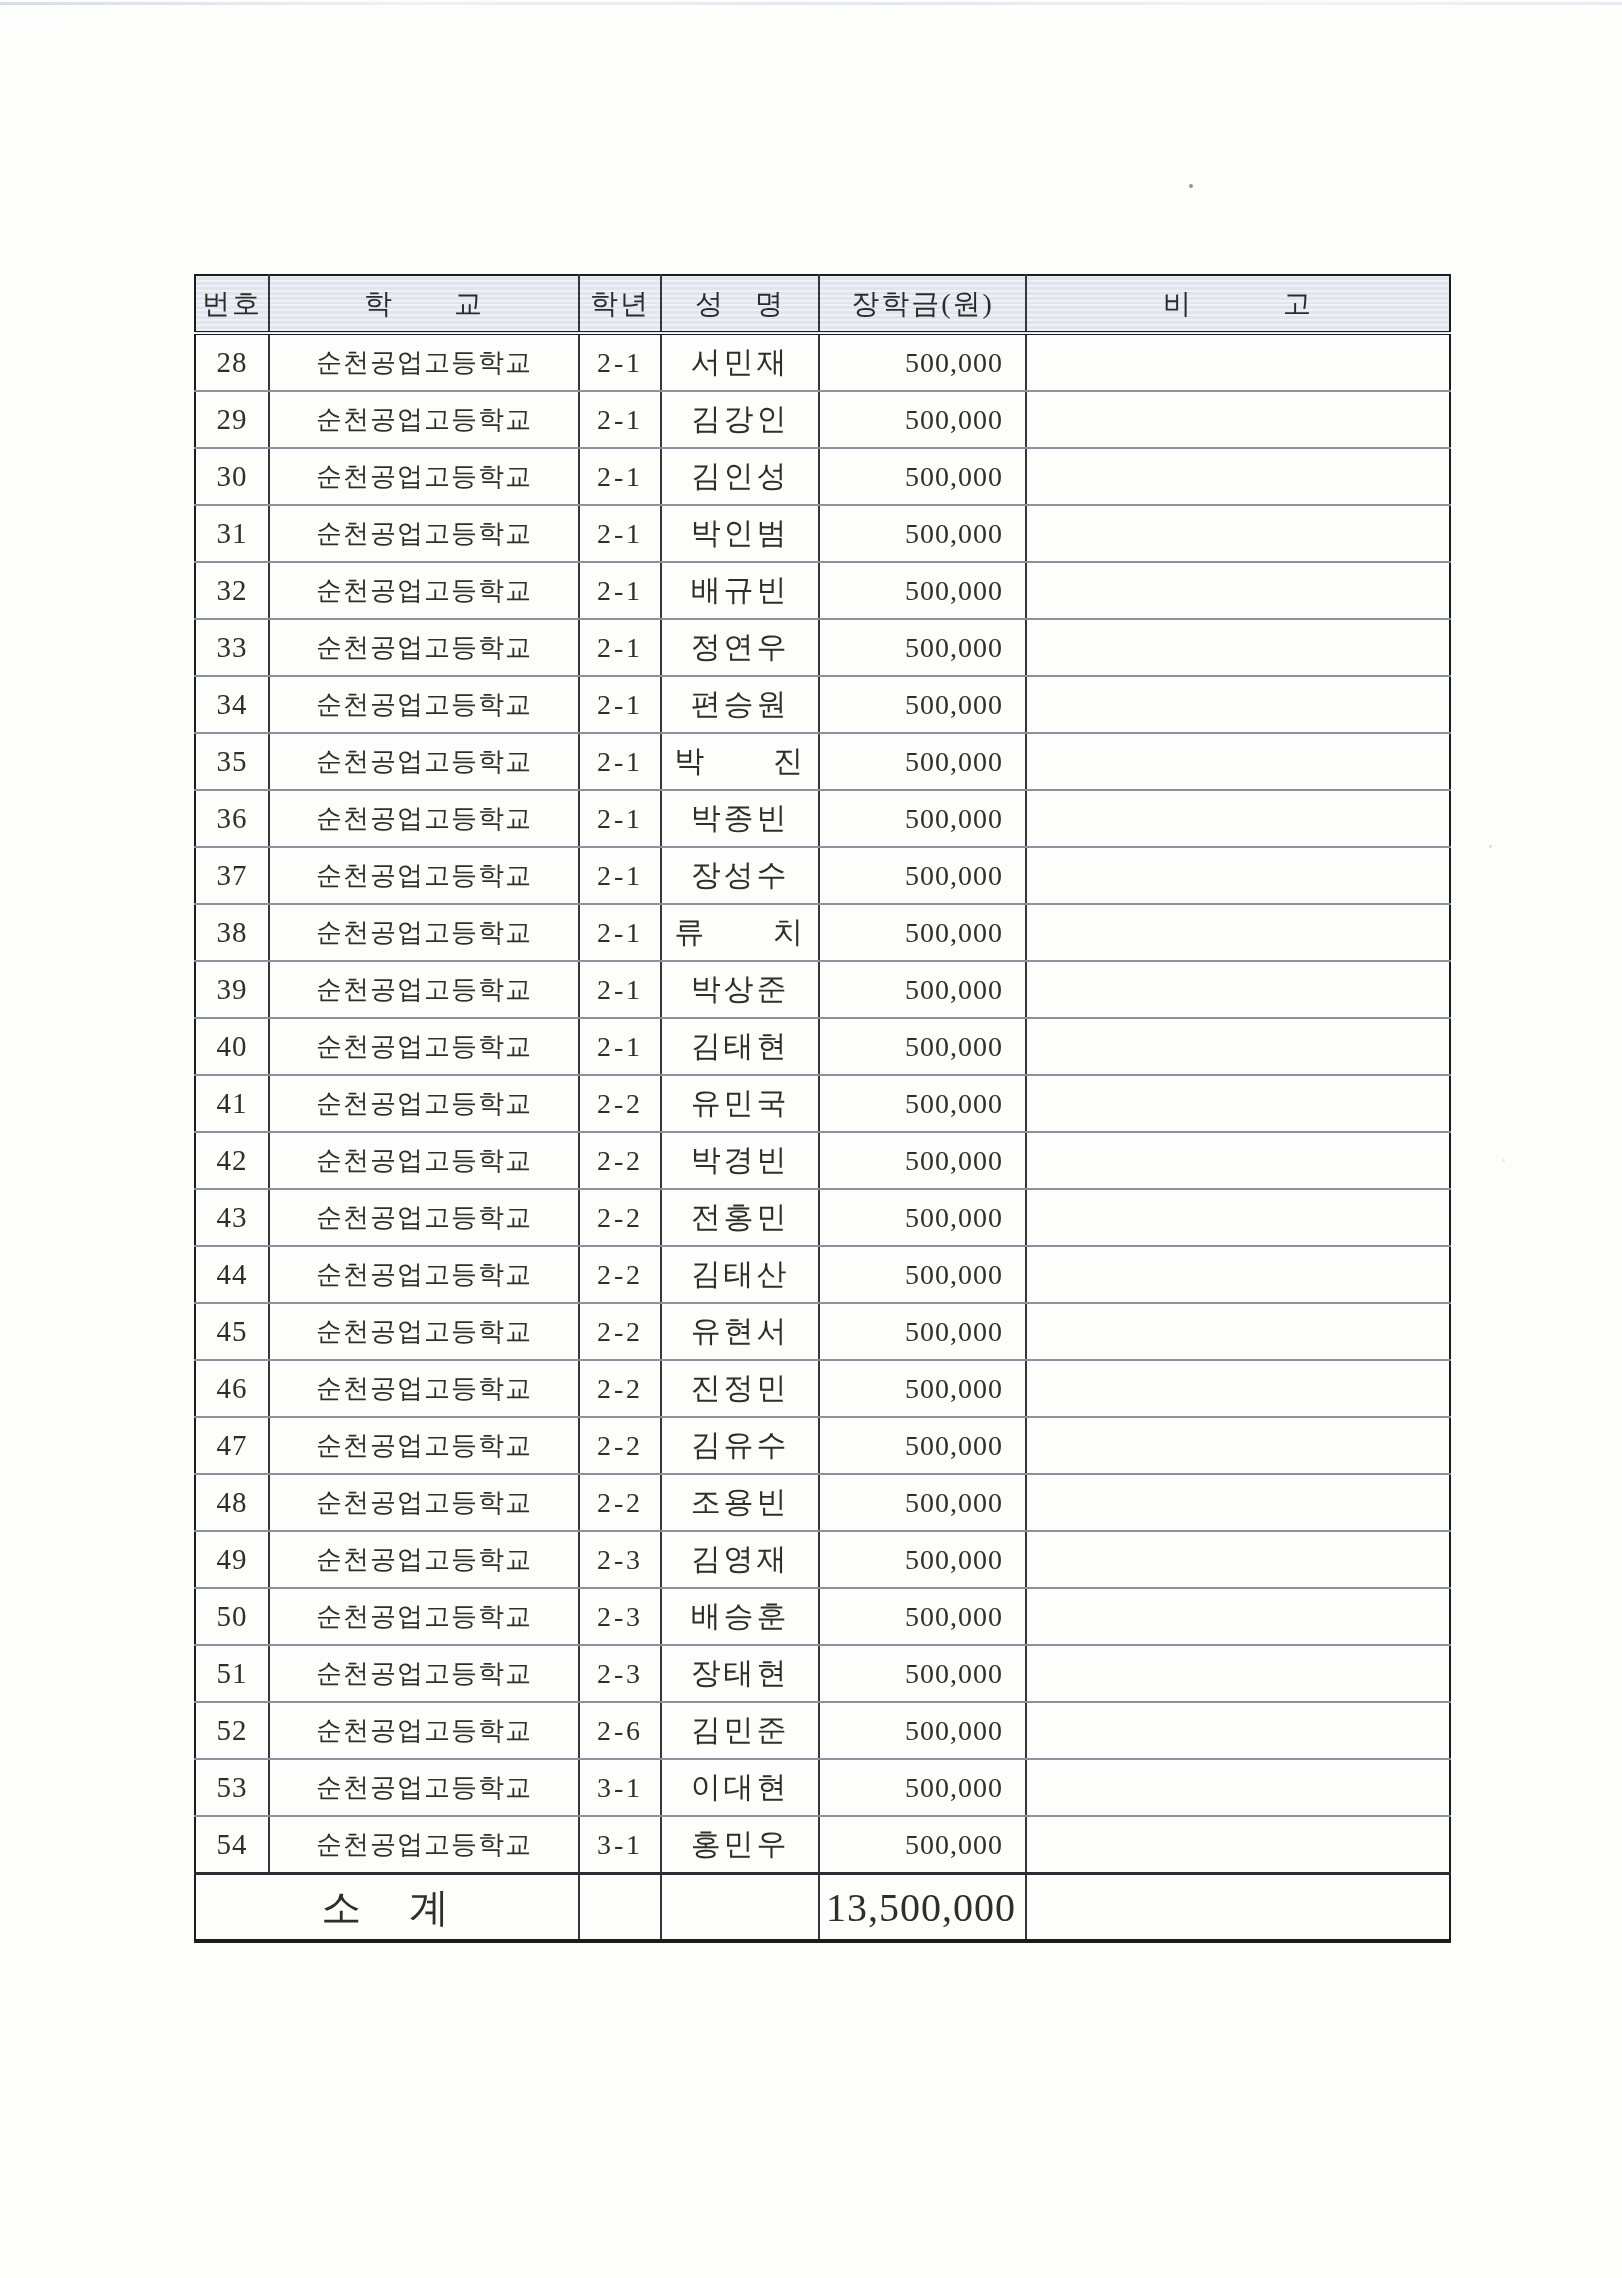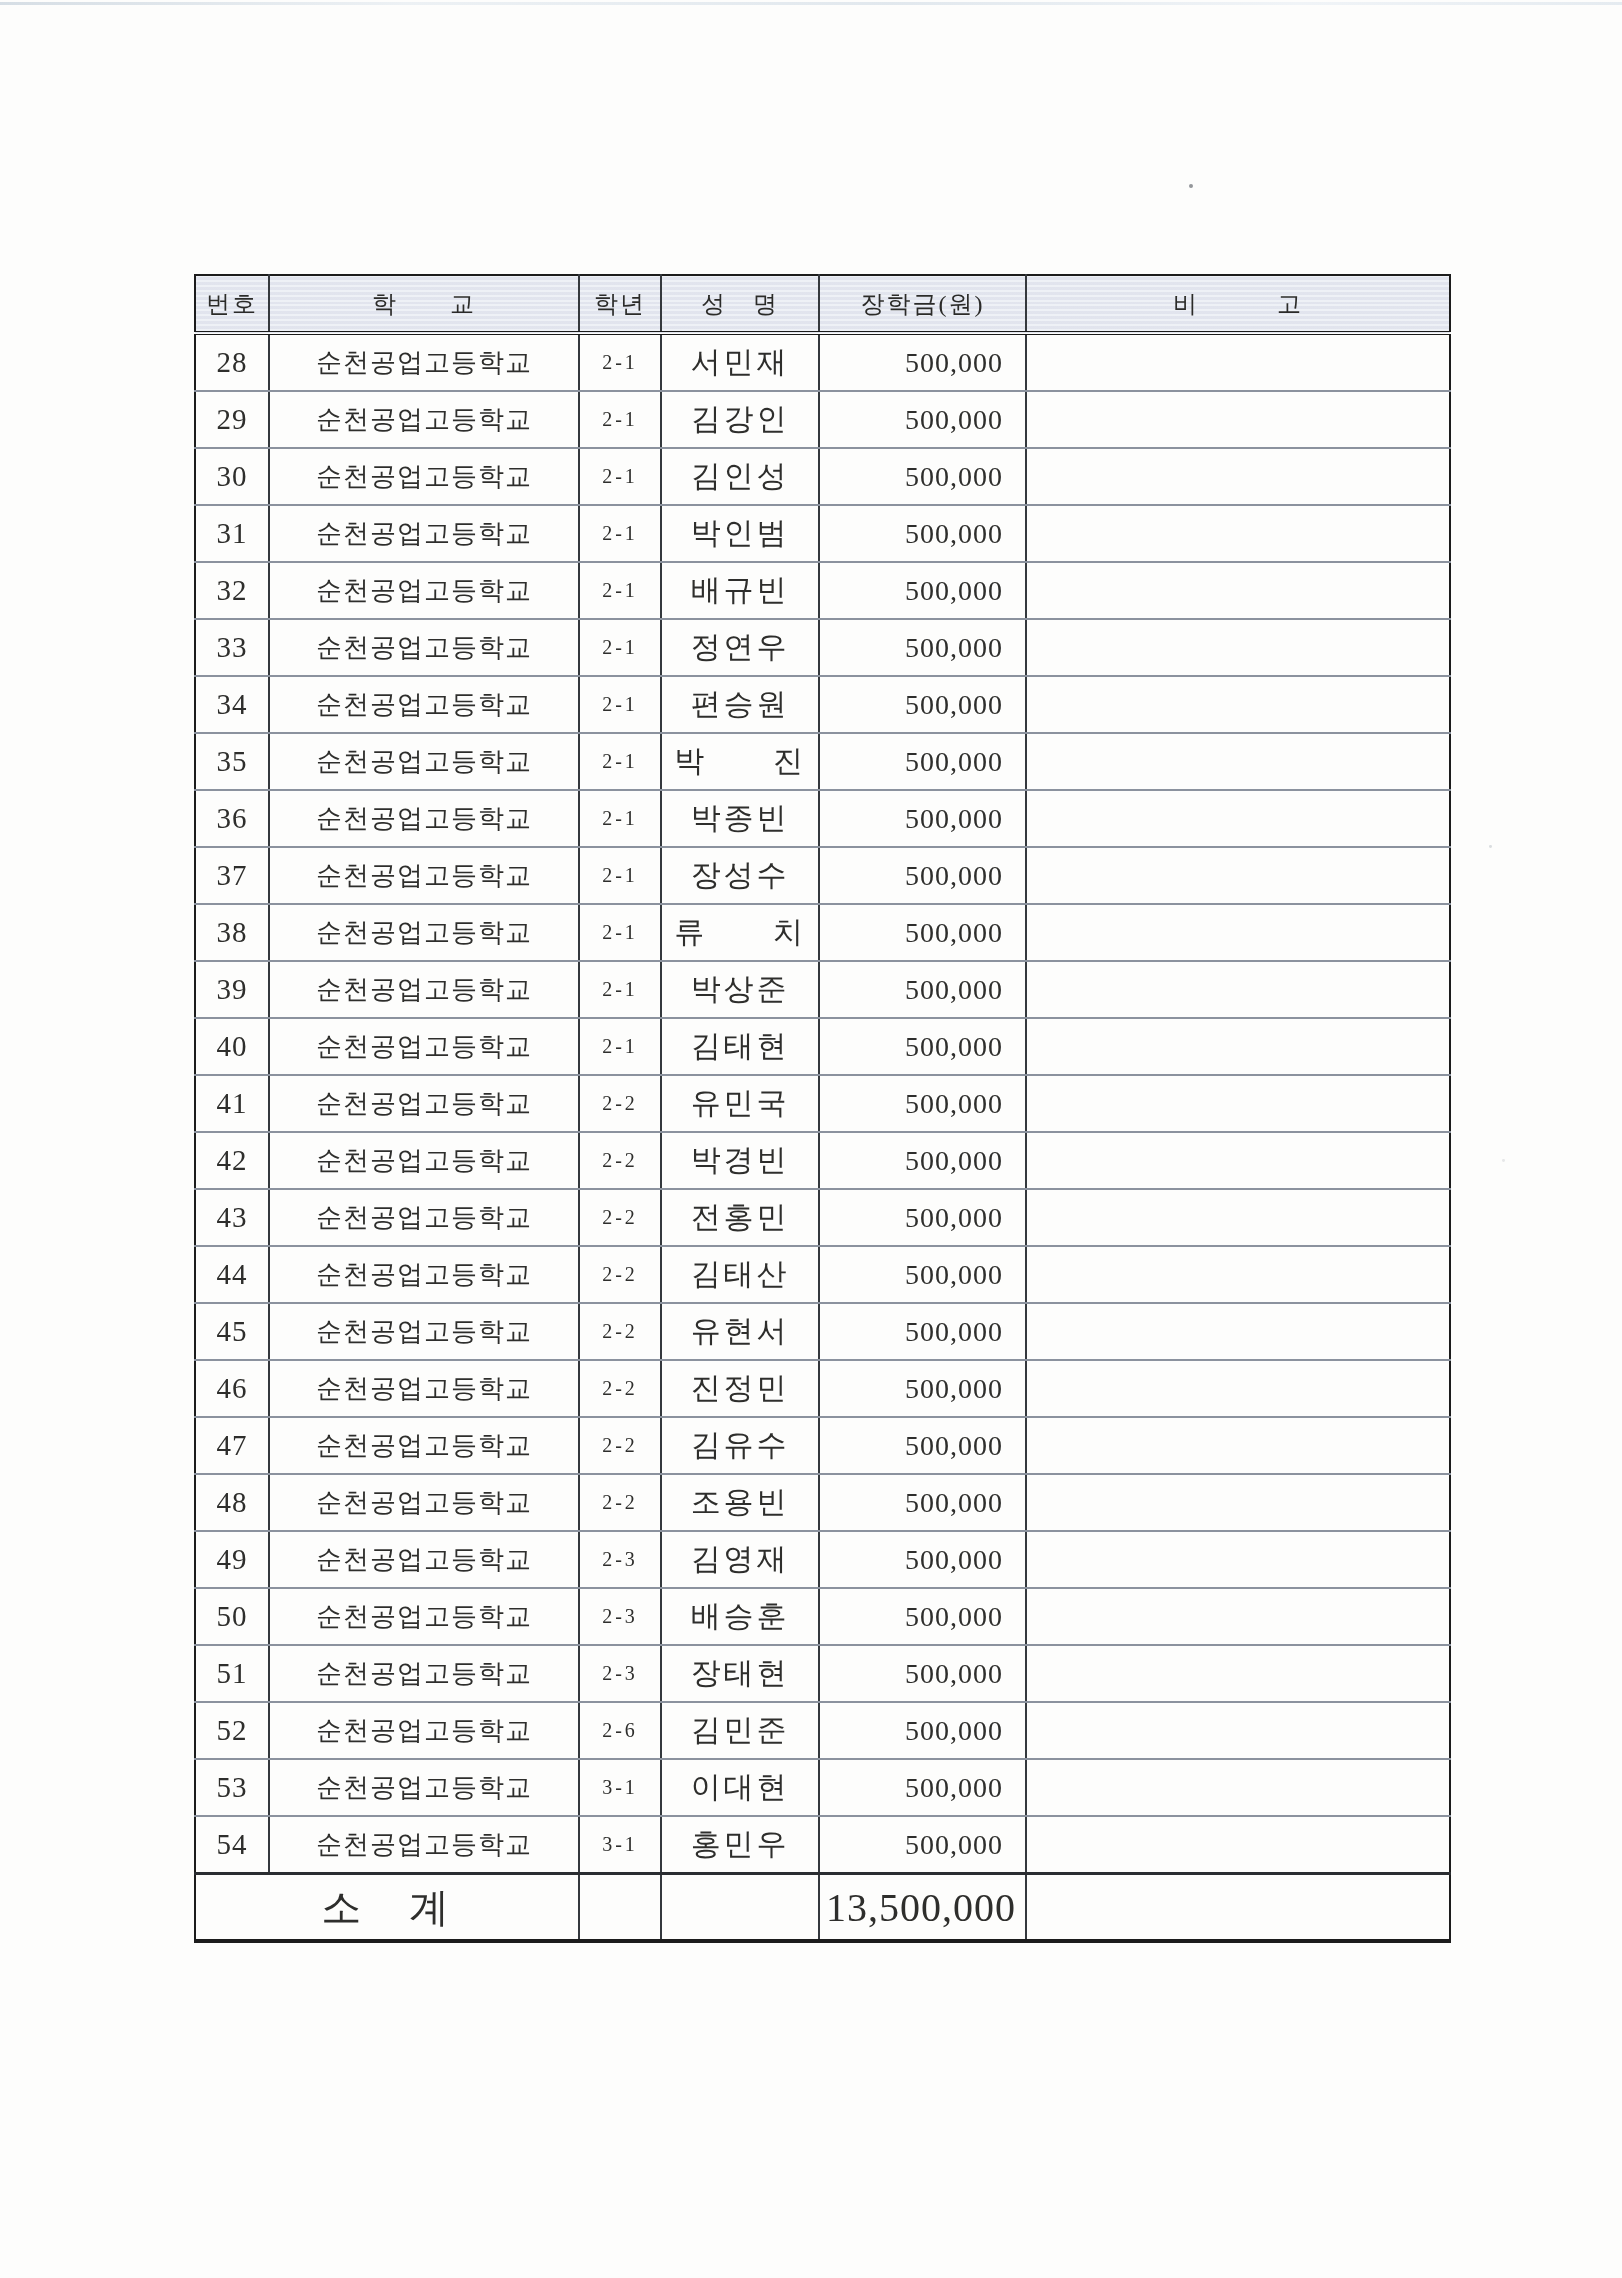--- a/index.html
+++ b/index.html
@@ -38,21 +38,21 @@
   col.c-no     { width: 74px; }
   col.c-school { width: 310px; }
   col.c-grade  { width: 82px; }
   col.c-name   { width: 158px; }
   col.c-amount { width: 207px; }
   col.c-note   { width: 424px; }
 
   .roster th {
     height: 53px;
     font-weight: normal;
-    font-size: 24px;
+    font-size: 28px;
     letter-spacing: 2px;
     text-align: center;
     vertical-align: middle;
     color: #2b2b29;
     background-color: #e8ebf3;
     background-image: repeating-linear-gradient(0deg, rgba(255,255,255,.28) 0 2px, rgba(176,184,203,.12) 2px 4.9px);
     border-bottom: 4.9px double #1b1b1b;
   }
   .roster th + th, .roster td + td { border-left: 2px solid #34383d; }
 
@@ -60,21 +60,21 @@
     height: 53px;
     font-size: 28px;
     text-align: center;
     vertical-align: middle;
     border-bottom: 2.9px double #8b929e;
     white-space: nowrap;
     overflow: hidden;
   }
   .roster td.cell-no     { font-size: 29px; letter-spacing: 1px; }
   .roster td.cell-school { font-size: 26px; letter-spacing: 1px; }
-  .roster td.cell-grade  { font-size: 20px; letter-spacing: 2.9px; }
+  .roster td.cell-grade  { font-size: 28px; letter-spacing: 2.9px; }
   .roster td.cell-name   { font-size: 30px; letter-spacing: 2.9px; }
   .roster td.cell-amount { font-size: 28px; text-align: right; padding-right: 22px; letter-spacing: 1px; }
 
   .roster tfoot td {
     height: 62px;
     font-size: 40px;
     vertical-align: middle;
     border-top: 3.9px solid #2a2d31;
   }
   .roster td.subtotal-label  { text-align: center; letter-spacing: 3.9px; }

